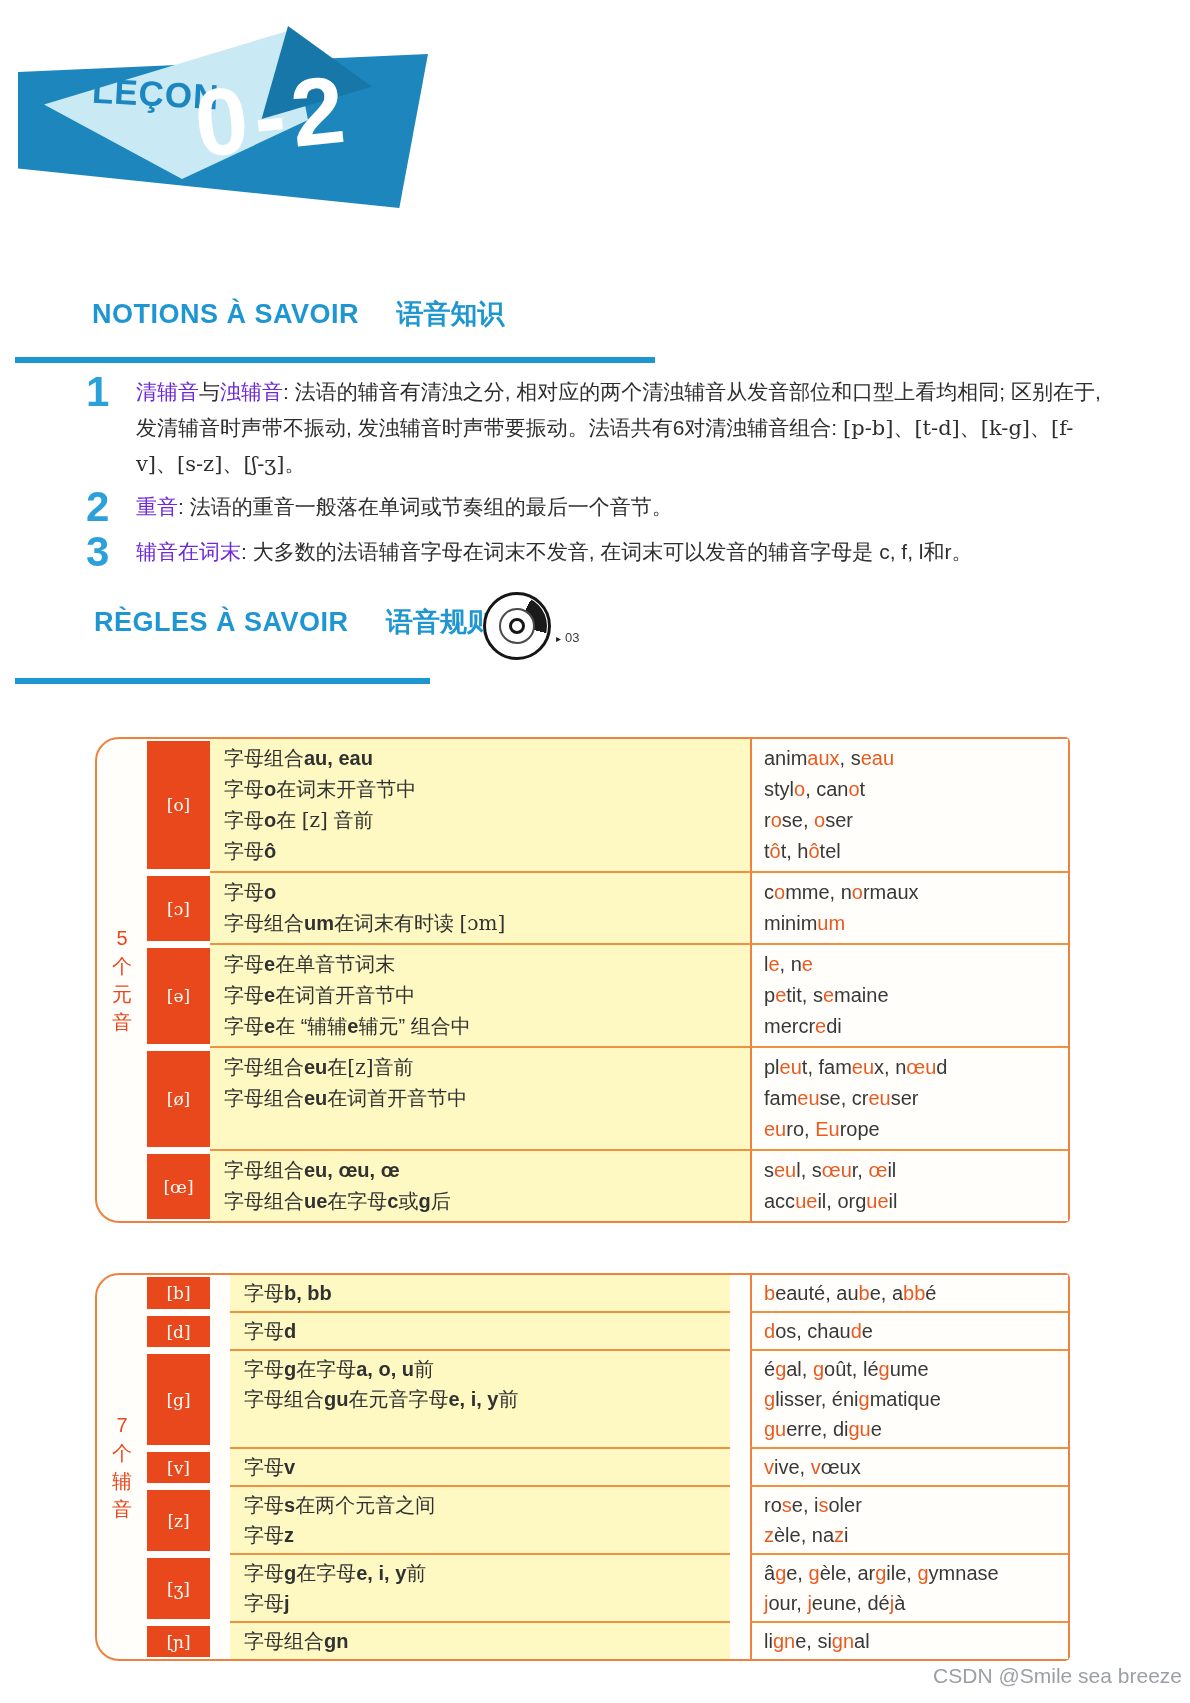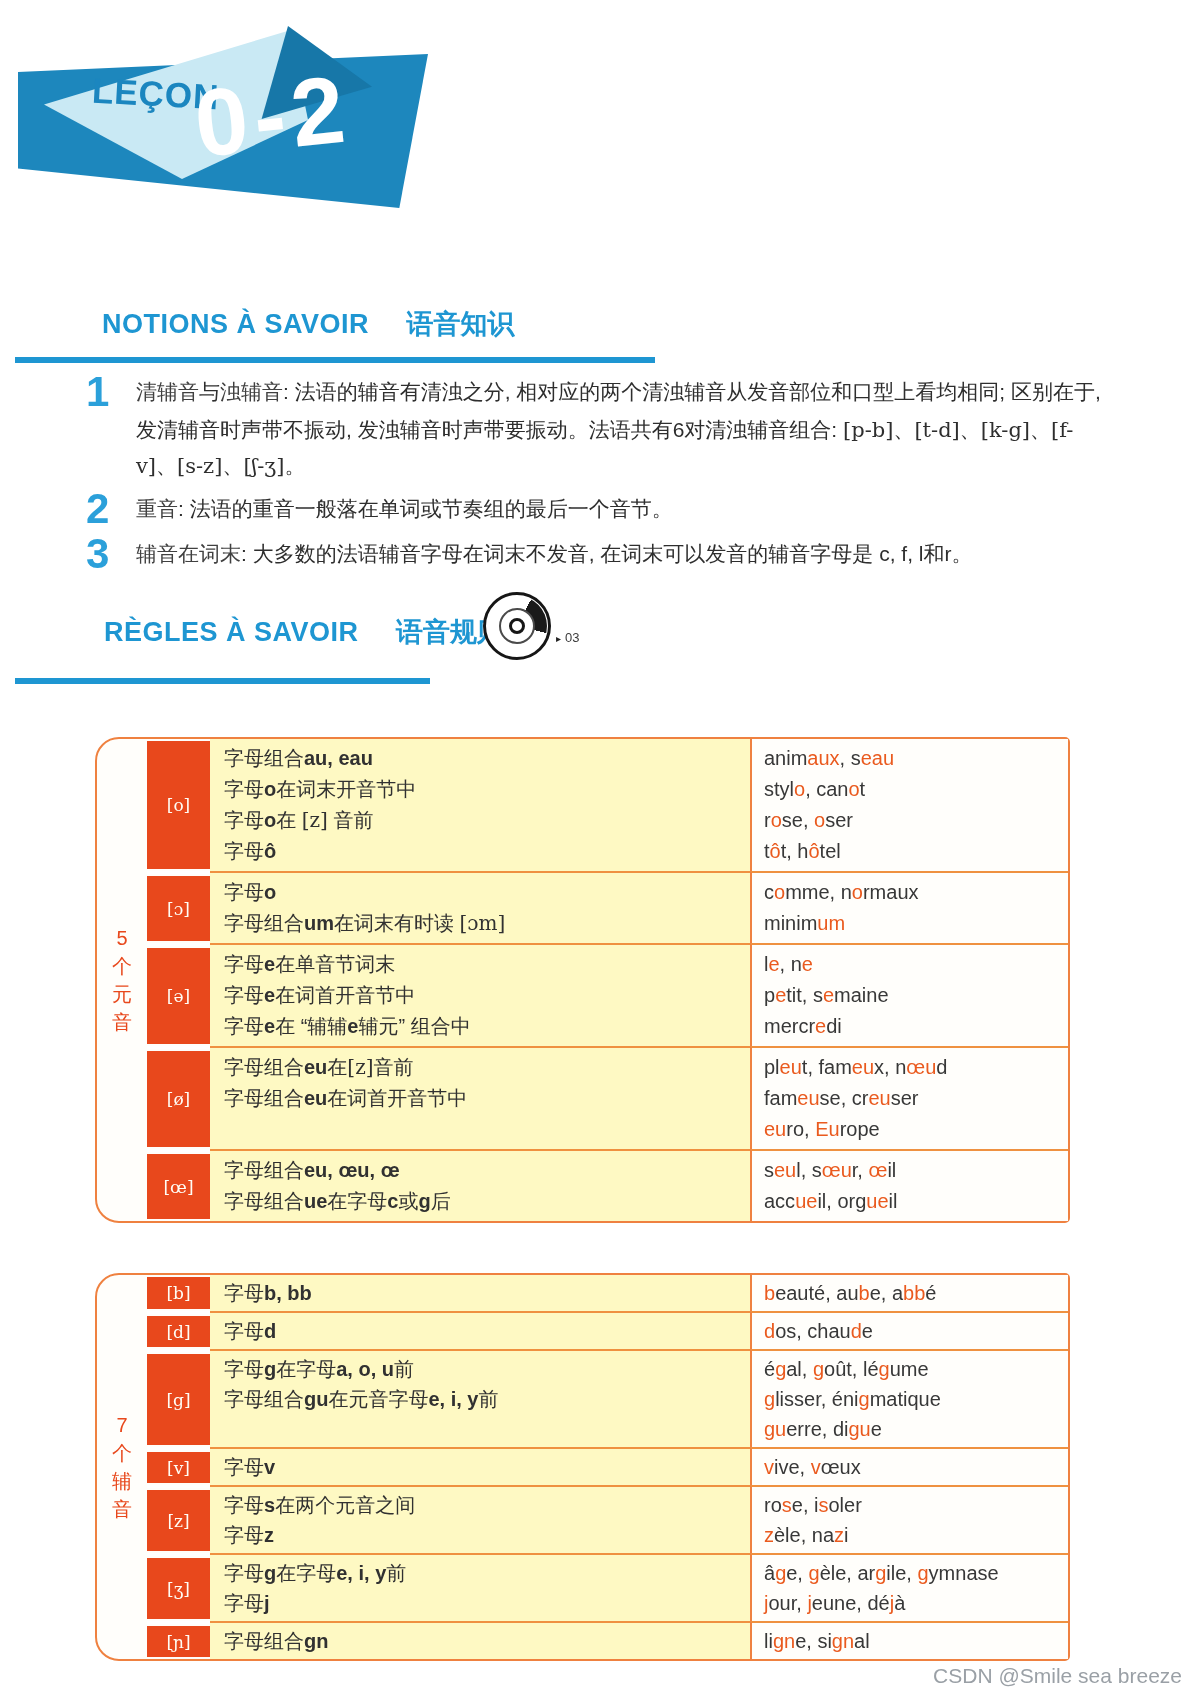--- a/index.html
+++ b/index.html
@@ -12,33 +12,33 @@
   .logo-kite{position:absolute;left:38px;top:24px;width:300px;height:155px;background:#c9e9f4;
     clip-path:polygon(2% 52%,84% 4%,90% 62%,48% 100%);}
   .logo-fold{position:absolute;left:252px;top:26px;width:120px;height:95px;background:#1777a8;
     clip-path:polygon(30% 0%,100% 64%,8% 98%);}
   .logo-lecon{position:absolute;left:92px;top:74px;font-size:35px;font-weight:bold;color:#1b86bf;
     letter-spacing:1px;transform:rotate(3deg);}
   .logo-num{position:absolute;left:195px;top:62px;font-size:95px;font-weight:bold;color:#ffffff;
     letter-spacing:6px;transform:rotate(-6deg);}
 
   
-  .sec{position:absolute;margin:14px;font-size:27px;font-weight:bold;color:#1e96d2;white-space:nowrap;}
+  .sec{position:absolute;margin:4px;font-size:27px;font-weight:bold;color:#1e96d2;white-space:nowrap;}
   .sec .fr{margin-right:30px;letter-spacing:.5px;}
   .sec1{left:88px;top:292px;}
   .sec2{left:90px;top:600px;}
   .rule1{position:absolute;left:15px;top:357px;width:640px;height:6px;background:#1e96d2;}
   .rule2{position:absolute;left:15px;top:678px;width:415px;height:6px;background:#1e96d2;}
 
   
   .notes{position:absolute;left:86px;top:372px;width:1016px;}
   .note{display:flex;margin-bottom:5px;}
   .note-num{flex:0 0 50px;width:50px;font-size:42px;font-weight:bold;color:#2ba0da;line-height:40px;}
   .note-body{flex:1;font-size:21px;line-height:36px;color:#2e2e2e;padding-top:2px;}
-  .term{color:#404040;font-family:Liberation Mono, monospace;}
+  .term{color:#6d28d9;}
   .ph{font-family:"DejaVu Serif",serif;}
 
   
   .cd{position:absolute;left:483px;top:592px;width:62px;height:62px;border-radius:50%;
     background:#fff;border:3px solid #161616;}
   .cd-wedge{position:absolute;inset:1px;border-radius:50%;
     background:conic-gradient(from 28deg at 50% 50%,#1a1a1a 0 21%,rgba(0,0,0,0) 21% 100%);}
   .cd-ring{position:absolute;inset:13px;border-radius:50%;border:2px solid #4a4a4a;background:#fff;}
   .cd-hub{position:absolute;inset:23px;border-radius:50%;border:3px solid #161616;background:#fff;}
   .audio{position:absolute;left:556px;top:630px;font-size:13px;color:#3c3c3c;text-align:right;}
@@ -54,21 +54,21 @@
   .rows{flex:1;display:flex;flex-direction:column;}
   .tgroup{display:flex;}
   .sym{flex:0 0 63px;width:63px;background:#e8481c;color:#fffdf6;display:flex;align-items:center;
     justify-content:center;font-family:"DejaVu Serif",serif;font-size:17px;
     box-shadow:inset 0 2px 0 #fffefb,inset 0 -2px 0 #fffefb;}
   .rulecell{flex:1;background:#fef9c3;padding:4px 10px 4px 14px;font-size:20px;line-height:31px;color:#313131;}
   .excell{flex:0 0 318px;width:318px;background:#fffefb;border-left:2px solid #ef8140;
     padding:4px 10px 4px 12px;font-size:20px;line-height:31px;color:#383838;box-sizing:border-box;}
   .tgroup + .tgroup .rulecell,.tgroup + .tgroup .excell{border-top:2px solid #ef9140;}
   .tgroup + .tgroup .sym{border-top:3px solid #ffffff;}
-  .t2 .rulecell,.t2 .excell{line-height:30px;padding-top:3px;padding-bottom:3px;}
+  .t2 .rulecell,.t2 .excell{line-height:30px;padding-top:3px;padding-bottom:3px;margin-left:20px;}
   .b{font-weight:bold;}
   .hl{color:#ea5a1e;}
 
   .watermark{position:absolute;right:8px;top:1664px;font-size:21px;color:#9aa0a6;}
 </style>
 </head>
 <body>
 
 <div class="page">
 

